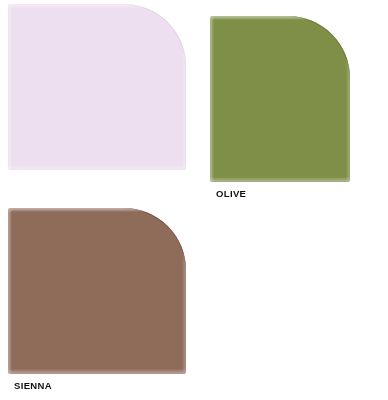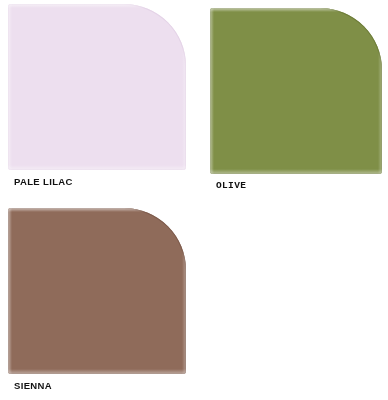--- a/index.html
+++ b/index.html
@@ -22,21 +22,21 @@
     width: 388px;
     height: 400px;
   }
 
   .swatch-cell {
     position: absolute;
   }
 
   
   .cell-0 { left: 8px;   top: 4px;   width: 178px; height: 192px; }
-  .cell-1 { left: 210px; top: 8px;   width: 172px; height: 192px; font-family: Liberation Mono, monospace; }
+  .cell-1 { left: 210px; top: 16px;   width: 140px; height: 192px; }
   .cell-2 { left: 8px;   top: 208px; width: 178px; height: 160px; }
 
   .chip-wrap {
     position: relative;
     width: 100%;
   }
 
   .chip {
     position: relative;
     width: 100%;
@@ -98,21 +98,20 @@
 
   <div class="swatch-cell cell-0">
     <div class="chip-wrap">
       <div class="chip" style="background: rgb(237, 223, 239); box-shadow: rgb(228, 211, 231) 0px 0px 0px 1px inset;">
         <span class="gloss-top"></span>
         <span class="gloss-left"></span>
         <span class="gloss-right"></span>
         <span class="gloss-bottom"></span>
       </div>
     </div>
-    <div class="swatch-label">PALE LILAC</div>
   </div>
 
   <div class="swatch-cell cell-1">
     <div class="chip-wrap">
       <div class="chip" style="background: rgb(127, 143, 71); box-shadow: rgb(110, 125, 58) 0px 0px 0px 1px inset;">
         <span class="gloss-top"></span>
         <span class="gloss-left"></span>
         <span class="gloss-right"></span>
         <span class="gloss-bottom"></span>
       </div>

